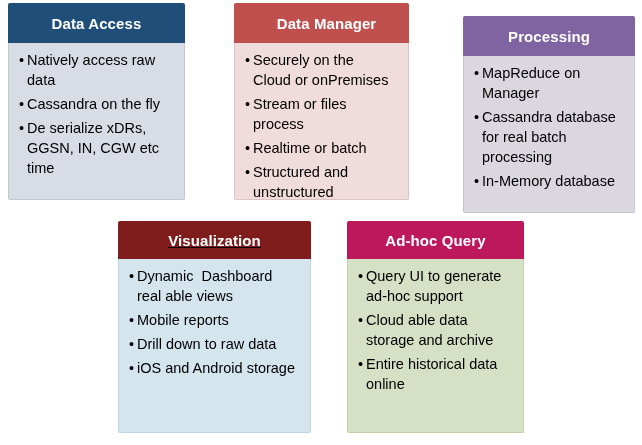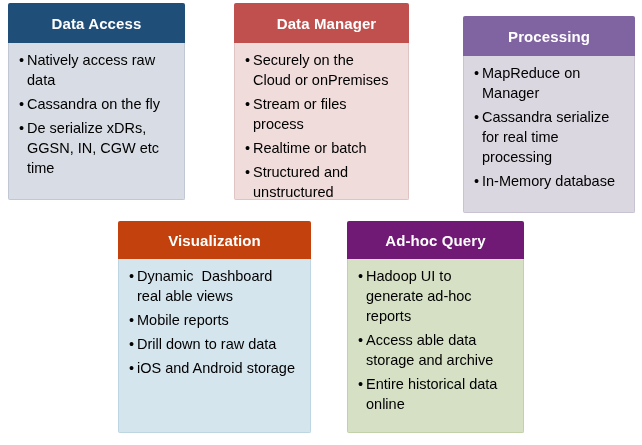--- a/index.html
+++ b/index.html
@@ -125,32 +125,32 @@
       <span class="card-title" style="color: rgb(255, 255, 255);">Processing</span>
     </div>
     <div class="card-body" style="background-color: rgb(219, 215, 224); border-color: rgb(200, 194, 209);">
       <ul class="items">
         <li class="item">
           <span class="bullet">•</span>
           <span class="item-text">MapReduce on Manager</span>
         </li>
         <li class="item">
           <span class="bullet">•</span>
-          <span class="item-text">Cassandra serialize for real time processing</span>
+          <span class="item-text">Cassandra database for real batch processing</span>
         </li>
         <li class="item">
           <span class="bullet">•</span>
           <span class="item-text">In-Memory database</span>
         </li>
       </ul>
     </div>
   </div>
 
   <div class="card row2" id="card-visualization">
-    <div class="card-header" style="background-color: #c2410c;">
+    <div class="card-header" style="background-color: #7f1d1d; text-decoration: underline;">
       <span class="card-title" style="color: rgb(255, 255, 255);">Visualization</span>
     </div>
     <div class="card-body" style="background-color: rgb(213, 229, 238); border-color: rgb(189, 214, 226);">
       <ul class="items">
         <li class="item">
           <span class="bullet">•</span>
           <span class="item-text">Dynamic  Dashboard real able views</span>
         </li>
         <li class="item">
           <span class="bullet">•</span>
@@ -162,32 +162,32 @@
         </li>
         <li class="item">
           <span class="bullet">•</span>
           <span class="item-text">iOS and Android storage</span>
         </li>
       </ul>
     </div>
   </div>
 
   <div class="card row2" id="card-adhoc-query">
-    <div class="card-header" style="background-color: #701a75;">
+    <div class="card-header" style="background-color: #be185d;">
       <span class="card-title" style="color: rgb(255, 255, 255);">Ad-hoc Query</span>
     </div>
     <div class="card-body" style="background-color: rgb(214, 224, 197); border-color: rgb(195, 209, 169);">
       <ul class="items">
         <li class="item">
           <span class="bullet">•</span>
-          <span class="item-text">Hadoop UI to generate ad-hoc reports</span>
+          <span class="item-text">Query UI to generate ad-hoc support</span>
         </li>
         <li class="item">
           <span class="bullet">•</span>
-          <span class="item-text">Access able data storage and archive</span>
+          <span class="item-text">Cloud able data storage and archive</span>
         </li>
         <li class="item">
           <span class="bullet">•</span>
           <span class="item-text">Entire historical data online</span>
         </li>
       </ul>
     </div>
   </div>
 
 </div>

